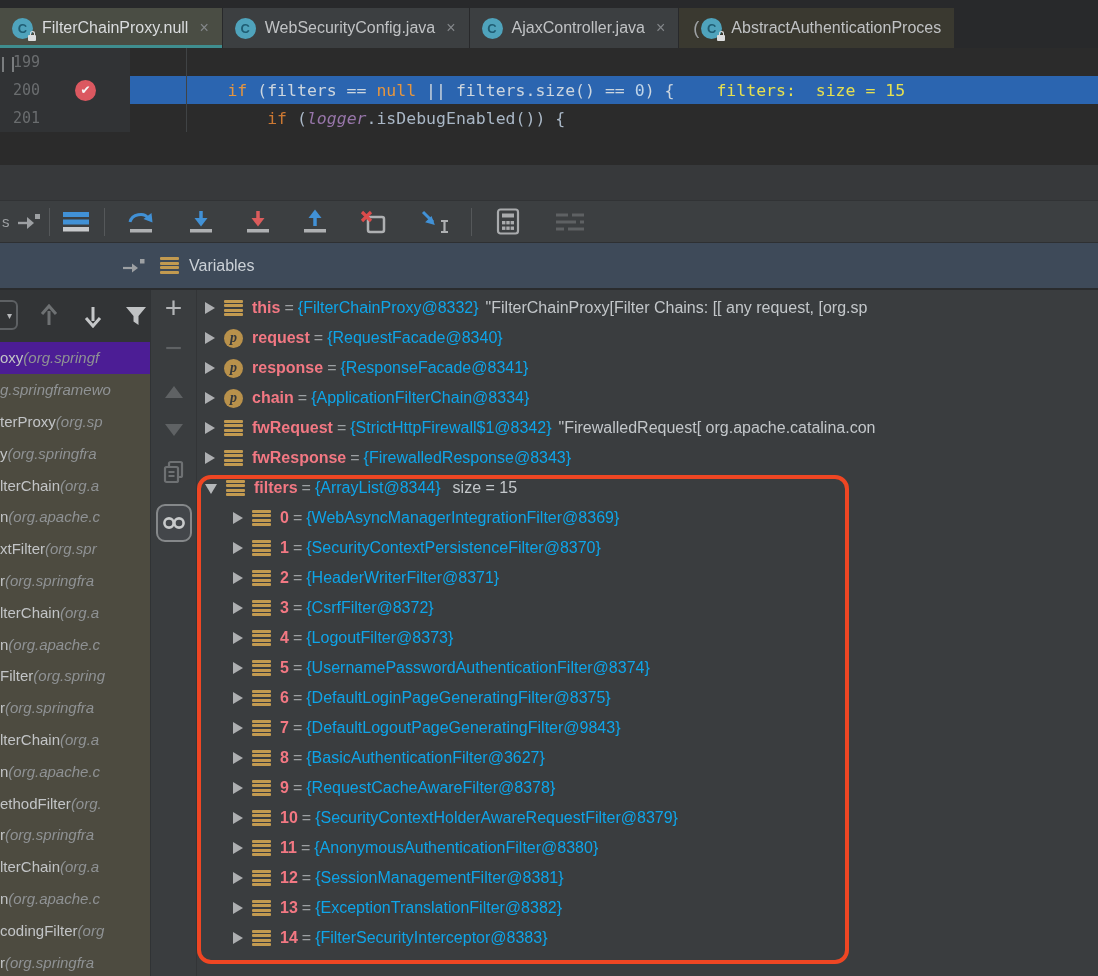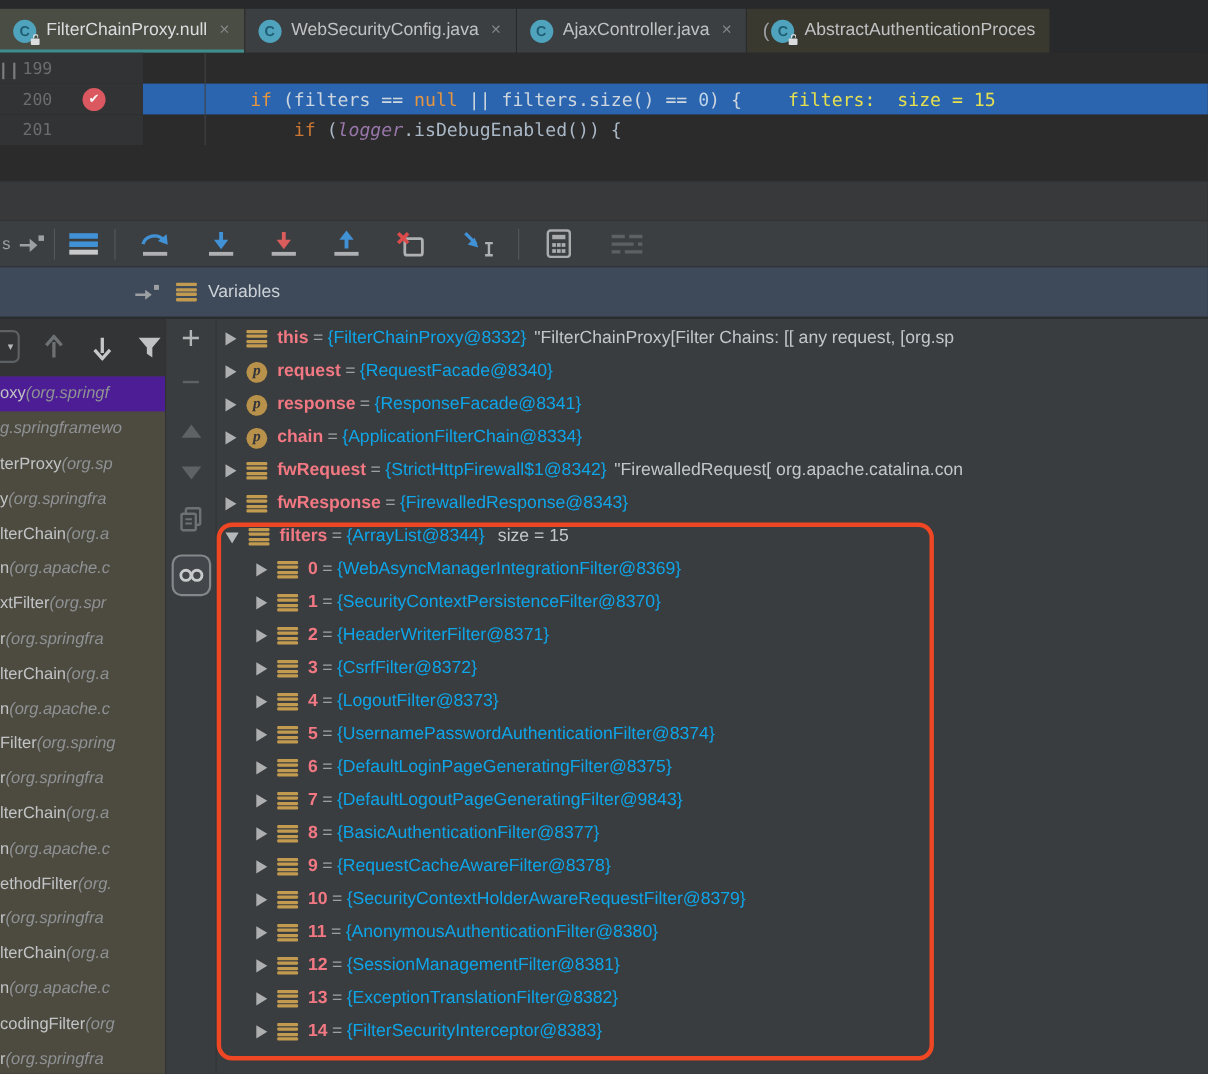--- a/index.html
+++ b/index.html
@@ -18,21 +18,21 @@
   .tab.lib{background:#3A3930;}
   .clsicon{position:relative;width:21px;height:21px;border-radius:50%;background:#4FA3BC;
            color:#1F5D73;font-weight:bold;font-size:13px;line-height:21px;text-align:center;margin-right:9px;flex:none;}
   .lock{position:absolute;right:-3px;bottom:-2px;width:8px;height:6px;background:#DCDDDE;border-radius:1px;}
   .lock:before{content:"";position:absolute;left:1.5px;top:-4px;width:5px;height:4px;border:1.5px solid #DCDDDE;border-bottom:none;border-radius:3px 3px 0 0;box-sizing:border-box;}
   .paren{color:#9DA0A3;font-size:18px;margin:0 2px;}
   .tabclose{margin-left:11px;color:#84878A;font-size:16px;line-height:16px;}
 
   
   #editor{top:48px;left:0;right:0;height:84px;background:#2B2B2B;}
-  .eline{height:28px;display:flex;align-items:stretch;text-align:center;}
+  .eline{height:28px;display:flex;align-items:stretch;}
   .gut{width:130px;flex:none;background:#313335;display:flex;align-items:center;}
   .lnum{font-family:"DejaVu Sans Mono",monospace;font-size:15px;color:#6A6D6F;padding-left:13px;width:42px;flex:none;}
   .bp{width:21px;height:21px;border-radius:50%;background:#DB5860;margin-left:20px;position:relative;flex:none;}
   .bp:after{content:"\2714";position:absolute;left:0;right:0;top:0;bottom:1px;color:#F5F6F6;font-size:12px;line-height:21px;text-align:center;}
   .codewrap{flex:1;display:flex;align-items:center;font-family:"DejaVu Sans Mono",monospace;
             font-size:16.5px;white-space:pre;padding-left:8px;color:#A9B7C6;}
   .eline.current .codewrap{background:#2B65B0;color:#CDD6DE;}
   .kw{color:#CC7832;} .eline.current .kw{color:#E5953F;}
   .num{color:#6897BB;} .eline.current .num{color:#BDD4EA;}
   .field{color:#9876AA;font-style:italic;}
@@ -573,21 +573,21 @@
       <div class="vrow child">
         <span class="arr c"></span>
         <span class="sticon">
           <i></i>
           <i></i>
           <i></i>
           <i></i>
         </span>
         <span class="vname">8</span>
         <span class="veq">=</span>
-        <span class="vval">{BasicAuthenticationFilter@8377}</span>
+        <span class="vval">{BasicAuthenticationFilter@3627}</span>
       </div>
       <div class="vrow child">
         <span class="arr c"></span>
         <span class="sticon">
           <i></i>
           <i></i>
           <i></i>
           <i></i>
         </span>
         <span class="vname">9</span>

